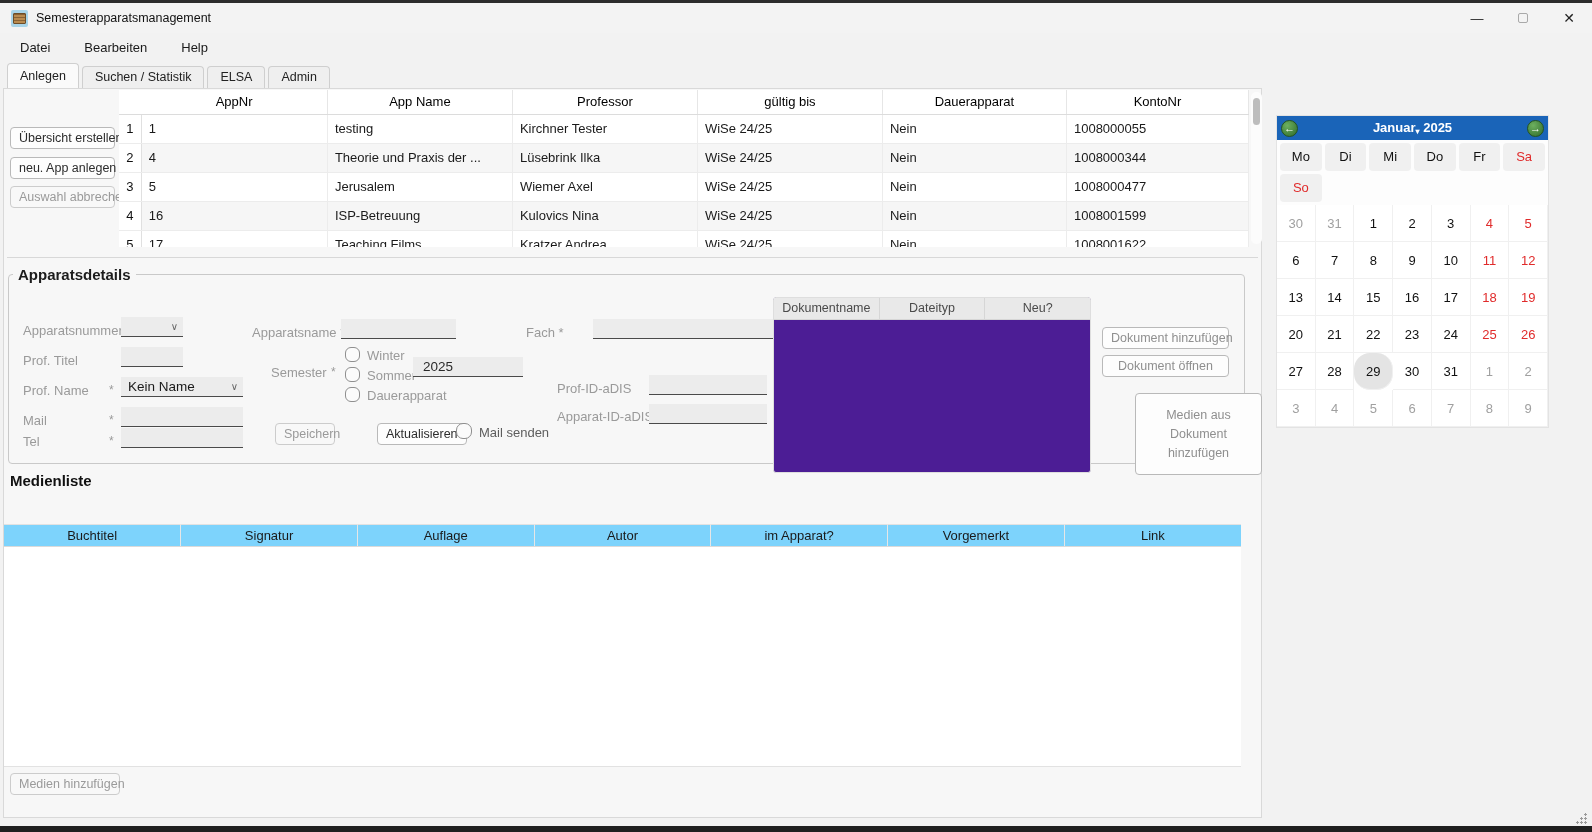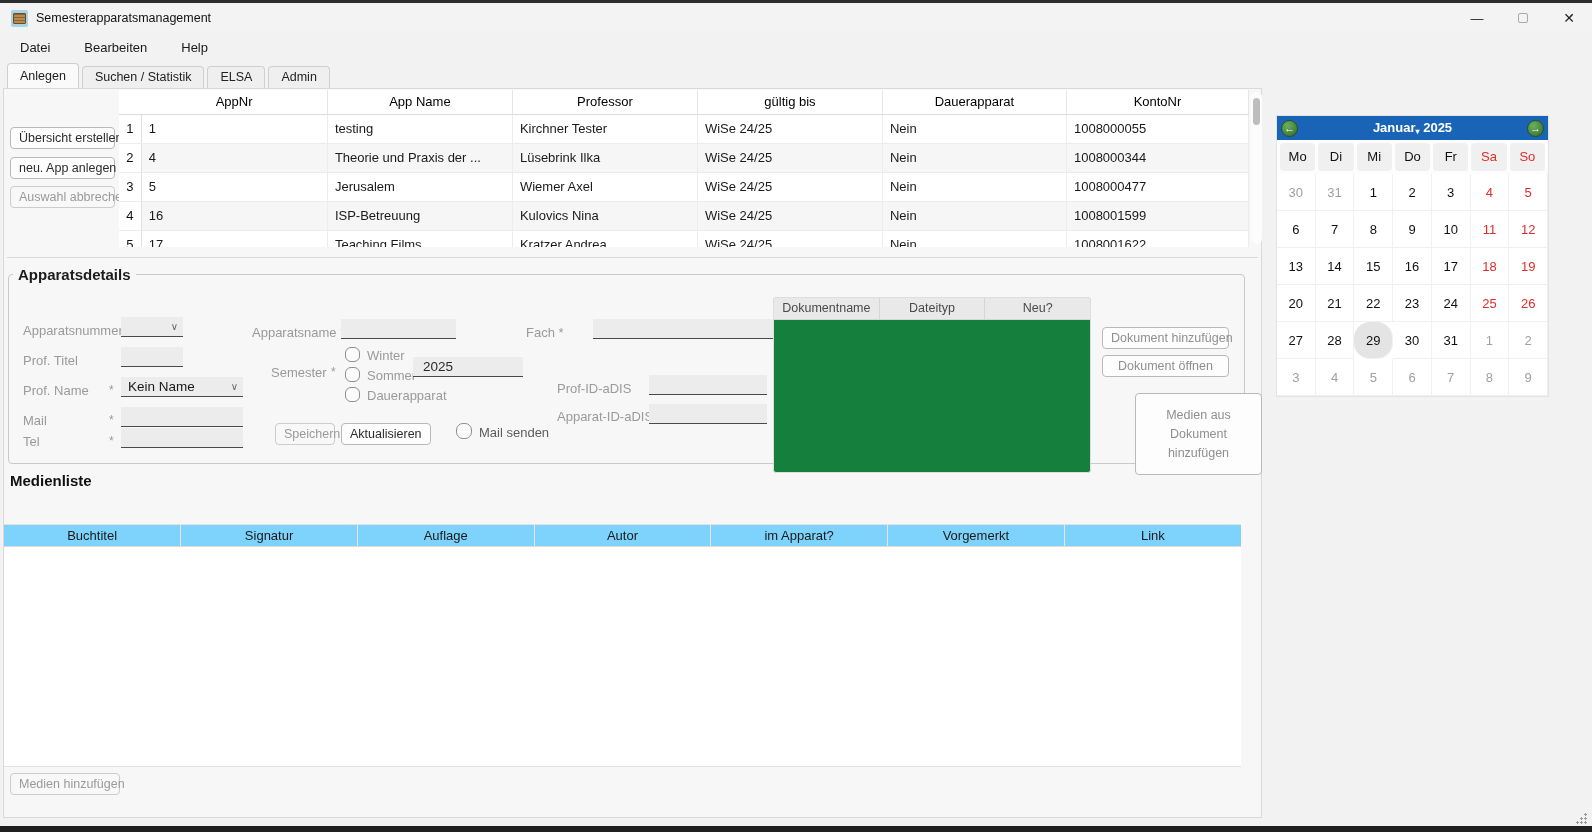--- a/index.html
+++ b/index.html
@@ -58,42 +58,42 @@
   .req { position:absolute; color:#9a9a9a; font-size:12px; }
   .field { position:absolute; background:#ececec; border-bottom:1.5px solid #4a4a4a; height:20px; }
   .field.value { color:#2a2a2a; padding:2px 0 0 10px; font-size:13.5px; }
   .combo { position:absolute; background:#ececec; border-bottom:1.5px solid #4a4a4a; height:20px; }
   .combo .chev { position:absolute; right:5px; top:4px; font-size:10px; color:#666; }
   .combo .val { position:absolute; left:7px; top:2px; font-size:13.5px; color:#1a1a1a; }
   .radio { position:absolute; width:15px; height:15px; border:1.5px solid #8f8f8f; border-radius:6px; background:#fbfbfb; }
   .chk { position:absolute; width:16px; height:16px; border:1.5px solid #8f8f8f; border-radius:7px; background:#fbfbfb; }
 
   
-  .docs-table { position:absolute; left:764px; top:14px; width:318px; height:176px; background:#15803d; border:1px solid #dedede; border-radius:3px; }
+  .docs-table { position:absolute; left:764px; top:14px; width:318px; height:176px; background:#4c1d95; border:1px solid #dedede; border-radius:3px; }
   .docs-head { display:flex; height:22px; }
   .docs-head .dh { flex:1; border-right:1px solid #d6d6d6; border-bottom:1px solid #d6d6d6; text-align:center; font-size:12.5px; color:#4a4a4a; padding-top:3px; background:#e9e9e9; }
   .docs-head .dh:last-child { border-right:none; }
   .doc-btn { position:absolute; left:1093px; width:127px; color:#8f8f8f; }
   .doc-btn.two-line { white-space:normal; line-height:1.5; padding:12px 6px;margin-left:33px; }
 
   
   .medien-title { position:absolute; left:6px; top:383px; font-size:15px; font-weight:bold; color:#111; }
   table.medien { position:absolute; left:0; top:435px; width:1237px; border-collapse:collapse; table-layout:fixed; background:#fff; }
   table.medien th { font-weight:normal; font-size:13px; height:22px; border-top:1px solid #e2e2e2; border-bottom:1px solid #dadada; border-right:1px solid #e6e6e6; background:#7dd3fc; }
   table.medien th:last-child { border-right:none; }
   .medien-body { position:absolute; left:0; top:458px; width:1237px; height:220px; background:#fff; border-bottom:1px solid #e2e2e2; }
   .medien-add { position:absolute; left:6px; top:684px; width:110px; }
 
   
   .calendar { position:absolute; left:1276px; top:115px; width:273px; background:#fff; border:1px solid #e3e3e3; }
   .cal-header { height:24px; background:#1a64b8; display:flex; align-items:center; justify-content:space-between; padding:0 4px; }
   .cal-nav { width:17px; height:17px; border-radius:50%; background:radial-gradient(circle at 35% 30%, #6db05f, #2f6b2a); border:1px solid #245220; color:#fff; font-size:11px; line-height:15px; text-align:center; font-weight:bold; }
   .cal-title { color:#fff; font-weight:bold; font-size:13px; }
   .cal-title .mini-chev { font-size:8px; vertical-align:-2px; }
-  .cal-weekdays { display:grid; grid-template-columns:repeat(7,1fr); gap:3px; padding:3px; background:#fdfdfd; }
+  .cal-weekdays { display:grid; grid-template-columns:repeat(6,1fr); gap:3px; padding:3px; background:#fdfdfd; }
   .cal-wd { background:#f0f0f0; border-radius:4px; height:28px; text-align:center; line-height:28px; font-size:13px; color:#111; }
   .cal-wd.we { color:#e02b2b; }
   .cal-grid { display:grid; grid-template-columns:repeat(7,1fr); }
   .cal-day { height:37px; text-align:center; line-height:37px; font-size:13px; color:#111; border-right:1px solid #f0f0f0; border-bottom:1px solid #f0f0f0; }
   .cal-day.we { color:#e02b2b; }
   .cal-day.out { color:#a0a0a0; }
   .cal-day.today { background:#e4e4e4; border-radius:16px; }
 
   .resize-grip { position:absolute; right:5px; bottom:8px; width:11px; height:11px;
     background:
@@ -262,21 +262,21 @@
       <span class="radio" style="left:336px; top:104px;"></span>
       <span class="lbl" style="left:358px; top:105px;">Dauerapparat</span>
       <div class="field value" style="left:404px; top:74px; width:110px;">2025</div>
 
       <span class="lbl" style="left:548px; top:98px;">Prof-ID-aDIS</span>
       <div class="field" style="left:640px; top:92px; width:118px;"></div>
       <span class="lbl" style="left:548px; top:126px;">Apparat-ID-aDIS</span>
       <div class="field" style="left:640px; top:121px; width:118px;"></div>
 
       <button class="btn gray" style="position:absolute; left:266px; top:140px; width:60px;">Speichern</button>
-      <button class="btn" style="position:absolute; left:332px; top:140px;">Aktualisieren</button>
+      <button class="btn" style="position:absolute; left:368px; top:140px;">Aktualisieren</button>
       <span class="chk" style="left:447px; top:140px;"></span>
       <span class="lbl" style="left:470px; top:142px; color:#5d5d5d;">Mail senden</span>
 
       <div class="docs-table">
         <div class="docs-head" id="docs-head">
             <div class="dh">Dokumentname</div>
             <div class="dh">Dateityp</div>
             <div class="dh">Neu?</div>
           </div>
       </div>

